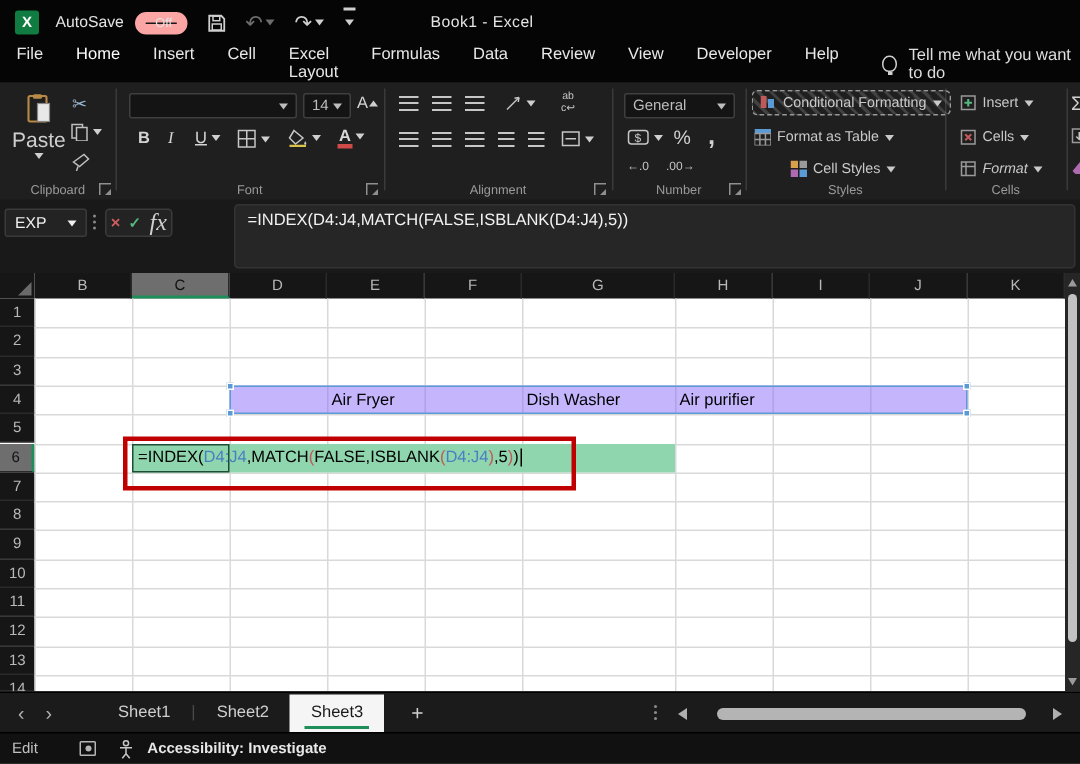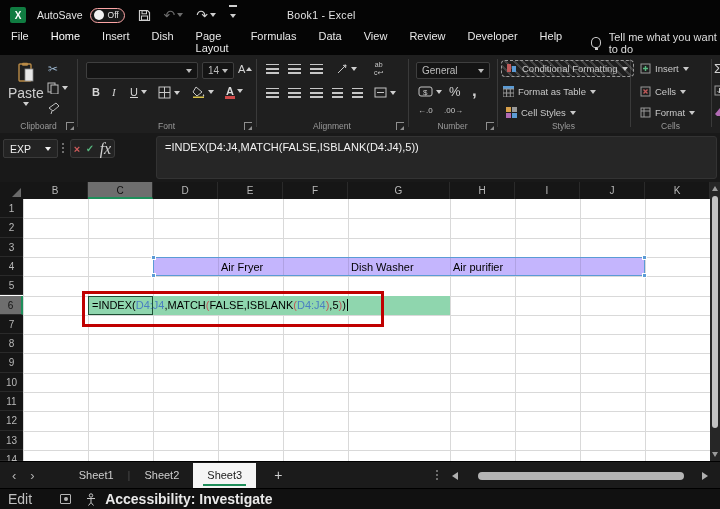--- a/index.html
+++ b/index.html
@@ -16,21 +16,21 @@
            border-bottom:4px solid currentColor; vertical-align:middle;}
   .vdots { display:inline-flex; flex-direction:column; gap:2px; }
   .vdots i { width:2px; height:2px; border-radius:50%; background:#8a8a8a; }
 
   
   #titlebar { position:absolute; left:0; top:0; width:720px; height:30px; background:#050505;
               display:flex; align-items:center; color:#e4e4e4; font-size:10.5px; }
   .xl-logo { width:16px; height:16px; margin-left:10px; background:#107C41; border-radius:2px;
              color:#fff; font-weight:bold; font-size:10px; display:flex; align-items:center; justify-content:center; }
   .autosave-lbl { margin-left:11px; }
-  .toggle { margin-left:7px; width:35px; height:15px; border:1px solid #fca5a5; border-radius:8px;
+  .toggle { margin-left:7px; width:35px; height:15px; border:7px solid #fca5a5; border-radius:8px;
             display:flex; align-items:center; padding:0 3px; gap:4px; background:#161616;}
   .toggle .knob { width:10px; height:10px; border-radius:50%; background:#f2f2f2; }
   .toggle .state { font-size:8.5px; color:#e4e4e4; }
   .tb-icon { margin-left:13px; color:#cfcfcf; display:inline-flex; align-items:center; gap:2px; }
   .tb-icon.dim { color:#6d6d6d; }
   .arrow-glyph { font-size:14px; line-height:1; }
   .qat-custom { position:relative; margin-left:14px; color:#cfcfcf;}
   .qat-custom::before { content:""; position:absolute; left:-1px; top:-4px; width:8px; height:1.5px; background:#cfcfcf; }
   .doc-title { margin-left:22px; letter-spacing:.3px;padding-left:29px; }
 
@@ -123,21 +123,21 @@
   .sheet-tab.active::after { content:""; position:absolute; left:10px; right:10px; bottom:2px; height:2px; background:#1e8e5a; }
   .tab-sep { color:#4a4a4a; }
   .add-sheet { margin-left:18px; font-size:14px; color:#cfcfcf; }
   .hscroll { position:absolute; left:452px; top:7px; width:256px; height:13px; display:flex; align-items:center; }
   .hscroll .thumb { position:absolute; left:26px; width:206px; height:8px; background:#b4b4b4; border-radius:4px; top:2.5px;}
   .tri-left { width:0;height:0;border-top:4px solid transparent;border-bottom:4px solid transparent;border-right:6px solid #b0b0b0; }
   .tri-right { position:absolute; right:0; width:0;height:0;border-top:4px solid transparent;border-bottom:4px solid transparent;border-left:6px solid #b0b0b0; }
 
   
   #statusbar { position:absolute; left:0; top:488px; width:720px; height:21px; background:#111;
-               border-top:1px solid #000; display:flex; align-items:center; font-size:14px; color:#c0c0c0; }
+               border-top:1px solid #000; display:flex; align-items:center; font-size:10px; color:#c0c0c0; }
   .status-mode { margin-left:8px; }
   .macro-ic { margin-left:28px; width:11px; height:10px; border:1px solid #b5b5b5; border-radius:1px; position:relative; }
   .macro-ic::after { content:""; position:absolute; left:3px; top:2px; width:4px; height:4px; border-radius:50%; background:#b5b5b5; }
   .a11y-text { margin-left:8px; font-weight:bold; color:#e8e8e8; }
 </style>
 </head>
 <body>
 
 <div id="app">
 
@@ -165,26 +165,26 @@
       </span>
     <span class="qat-custom"><span class="caret"></span></span>
     <span class="doc-title">Book1  -  Excel</span>
   </div>
 
   <div id="menubar">
     <span id="menu-items" style="display:flex;">
         <span class="menu-item">File</span>
         <span class="menu-item active">Home</span>
         <span class="menu-item">Insert</span>
-        <span class="menu-item">Dish</span>
-        <span class="menu-item">Page Layout</span>
+        <span class="menu-item">Cell</span>
+        <span class="menu-item">Excel Layout</span>
         <span class="menu-item">Formulas</span>
         <span class="menu-item">Data</span>
+        <span class="menu-item">Review</span>
         <span class="menu-item">View</span>
-        <span class="menu-item">Review</span>
         <span class="menu-item">Developer</span>
         <span class="menu-item">Help</span>
       </span>
     <span class="tellme">
       <span class="bulb"></span>
       <span>Tell me what you want to do</span>
     </span>
   </div>
 
   <div id="ribbon">
@@ -348,21 +348,21 @@
     </div>
     <div class="styles-row" style="left:503px; top:31px;">
       <svg width="11" height="11" viewBox="0 0 11 11">
           <rect x="0" y="0" width="11" height="3" fill="#5b9bd5"></rect>
           <rect x="0" y="3" width="11" height="8" fill="none" stroke="#9a9a9a"></rect>
           <path d="M0 7 H11 M3.6 3 V11 M7.3 3 V11" stroke="#9a9a9a"></path>
         </svg>
       <span>Format as Table</span>
       <span class="caret"></span>
     </div>
-    <div class="styles-row" style="left:506px; top:52px;">
+    <div class="styles-row" style="left:527px; top:52px;">
       <svg width="11" height="11" viewBox="0 0 11 11">
           <rect x="0" y="0" width="5" height="5" fill="#d8a04a"></rect>
           <rect x="6" y="0" width="5" height="5" fill="#9a9a9a"></rect>
           <rect x="0" y="6" width="5" height="5" fill="#b06ab3"></rect>
           <rect x="6" y="6" width="5" height="5" fill="#5b9bd5"></rect>
         </svg>
       <span>Cell Styles</span>
       <span class="caret"></span>
     </div>
     <div class="group-label" style="left:497px; width:133px;">Styles</div>
@@ -376,21 +376,21 @@
       <span class="caret"></span>
     </div>
     <div class="cells-row" style="left:640px; top:31px;">
       <svg width="11" height="11" viewBox="0 0 11 11">
           <rect x="1" y="1" width="9" height="9" fill="none" stroke="#9a9a9a"></rect>
           <path d="M3.5 3.5 L7.5 7.5 M7.5 3.5 L3.5 7.5" stroke="#c05a5a" stroke-width="1.4"></path>
         </svg>
       <span>Cells</span>
       <span class="caret"></span>
     </div>
-    <div class="cells-row" style="left:640px; top:52px;">
+    <div class="cells-row" style="left:640px; top:52px;font-style:italic;">
       <svg width="11" height="11" viewBox="0 0 11 11">
           <rect x="1" y="1" width="9" height="9" fill="none" stroke="#9a9a9a"></rect>
           <path d="M1 4 H10 M4 1 V10" stroke="#9a9a9a"></path>
         </svg>
       <span>Format</span>
       <span class="caret"></span>
     </div>
     <div class="group-label" style="left:630px; width:81px;">Cells</div>
 
     <div class="hstack" style="left:714px; top:6px;">

